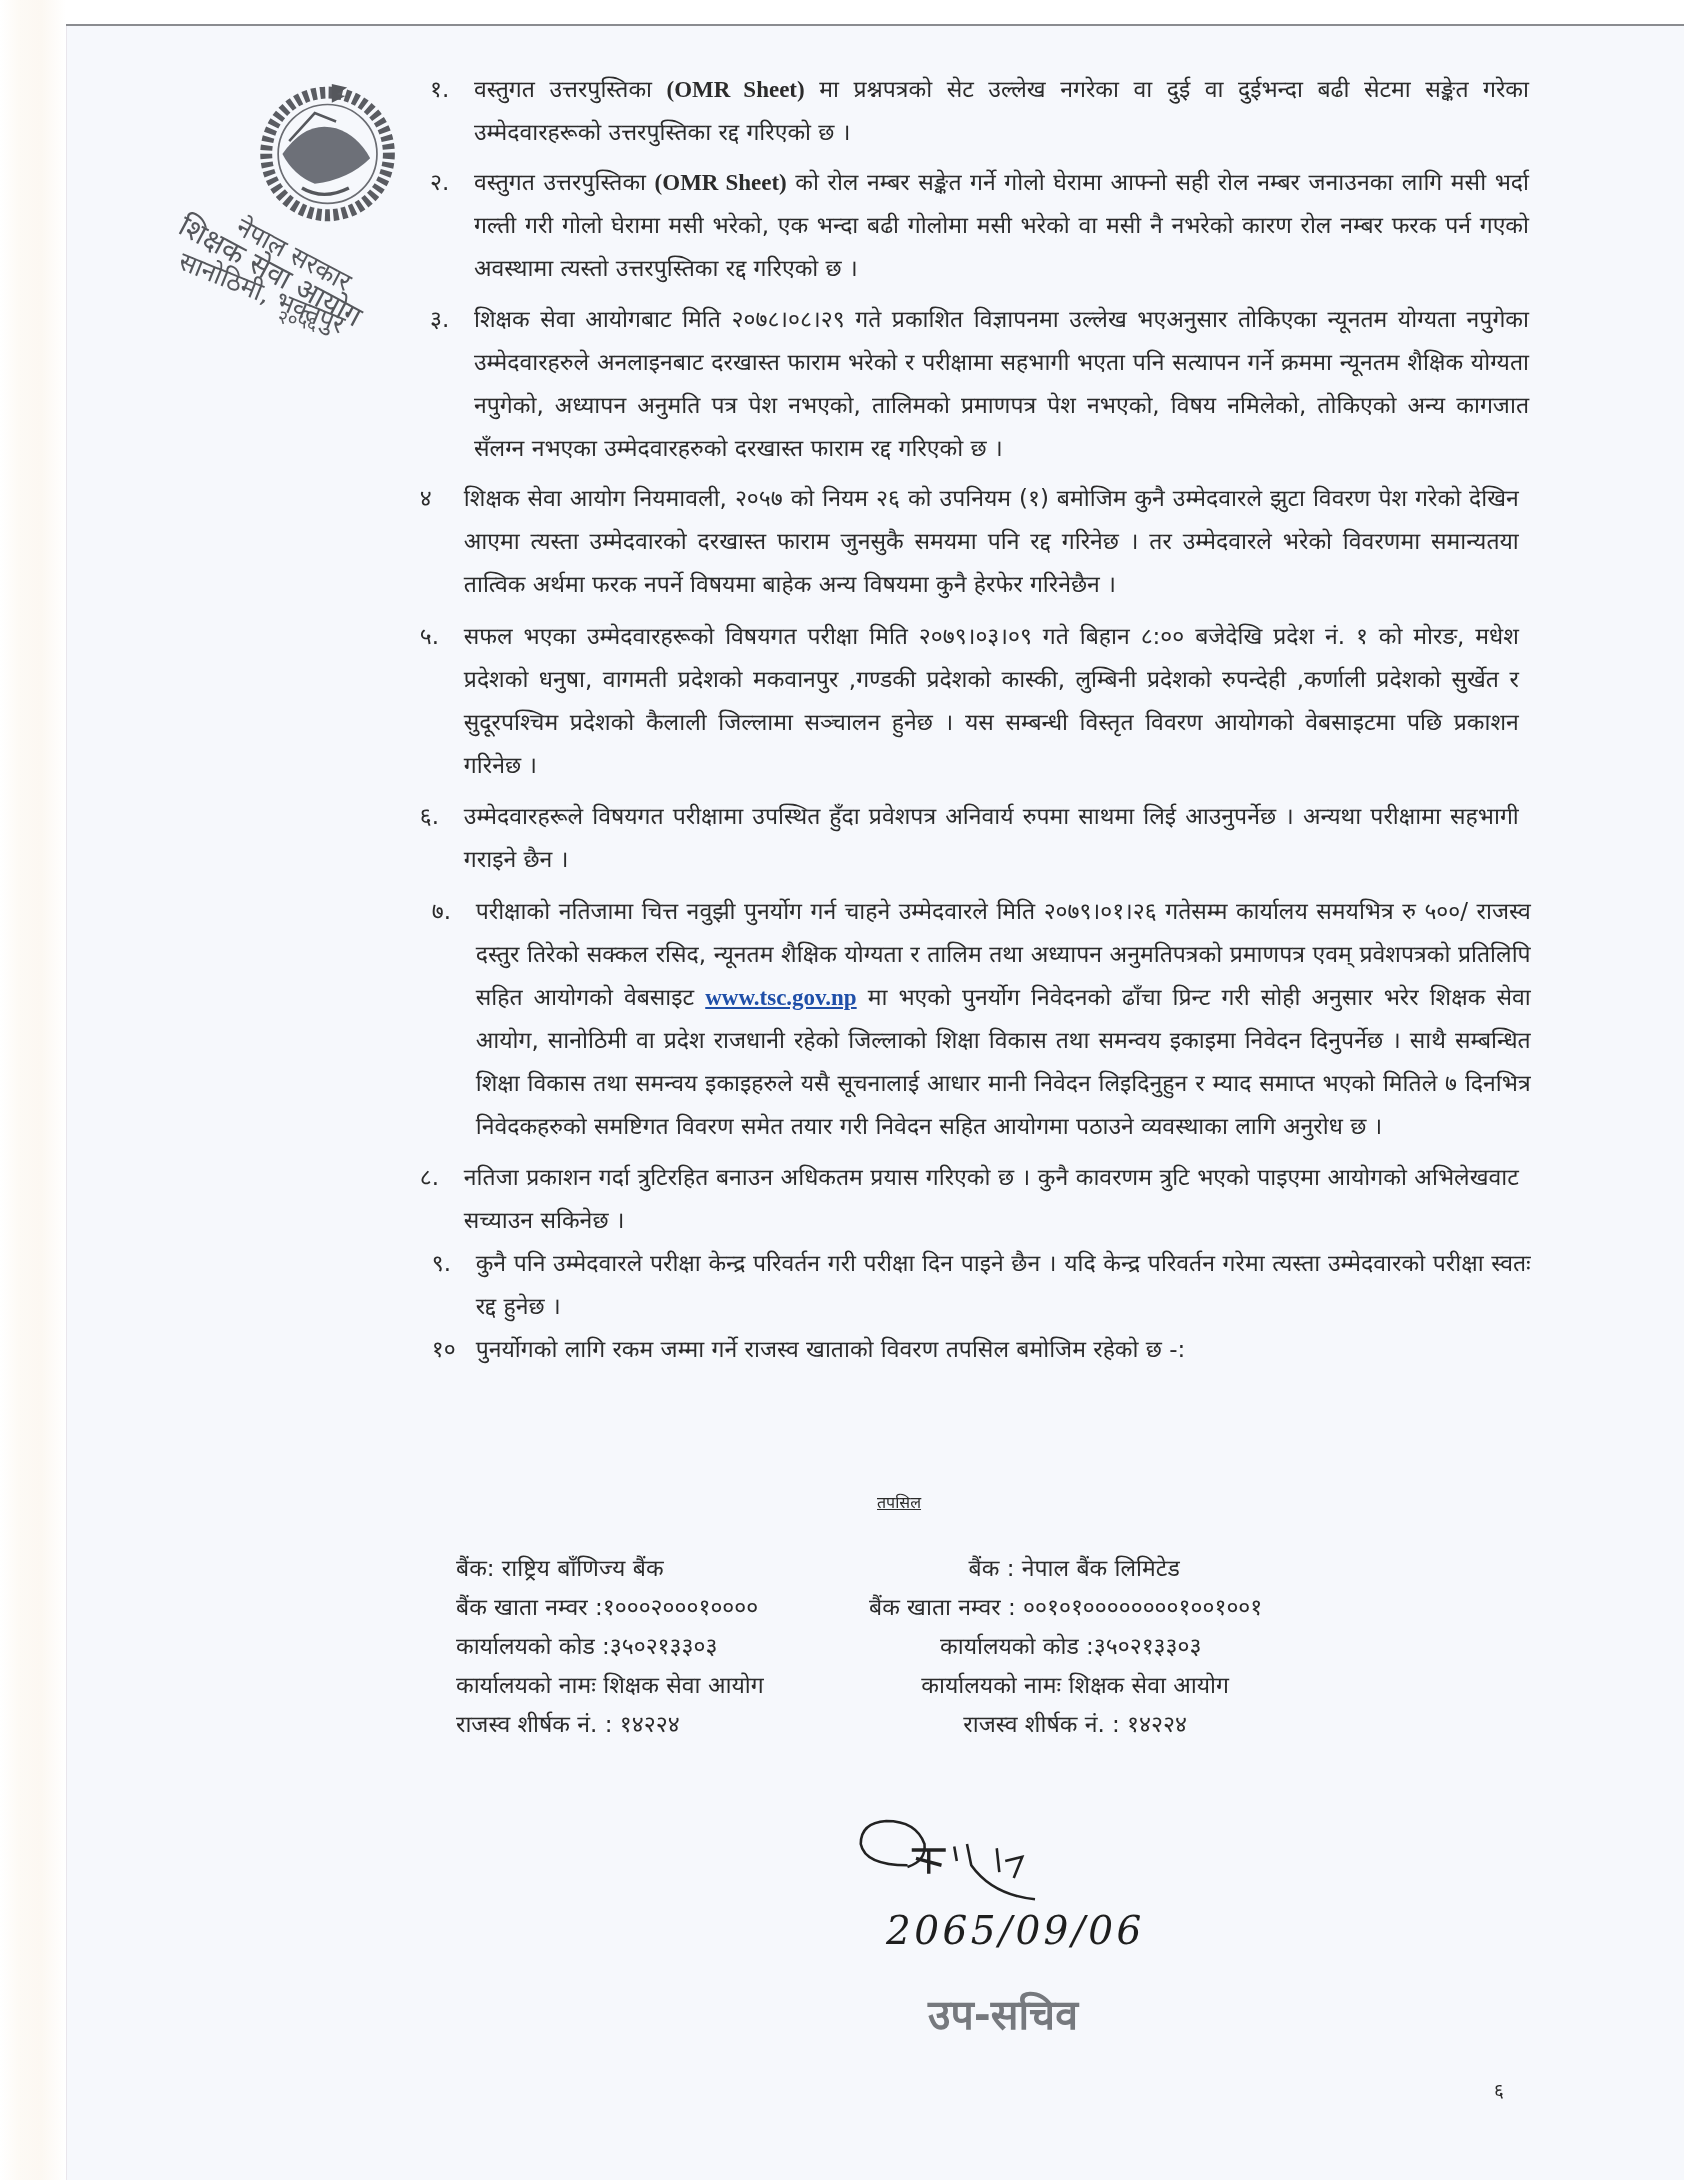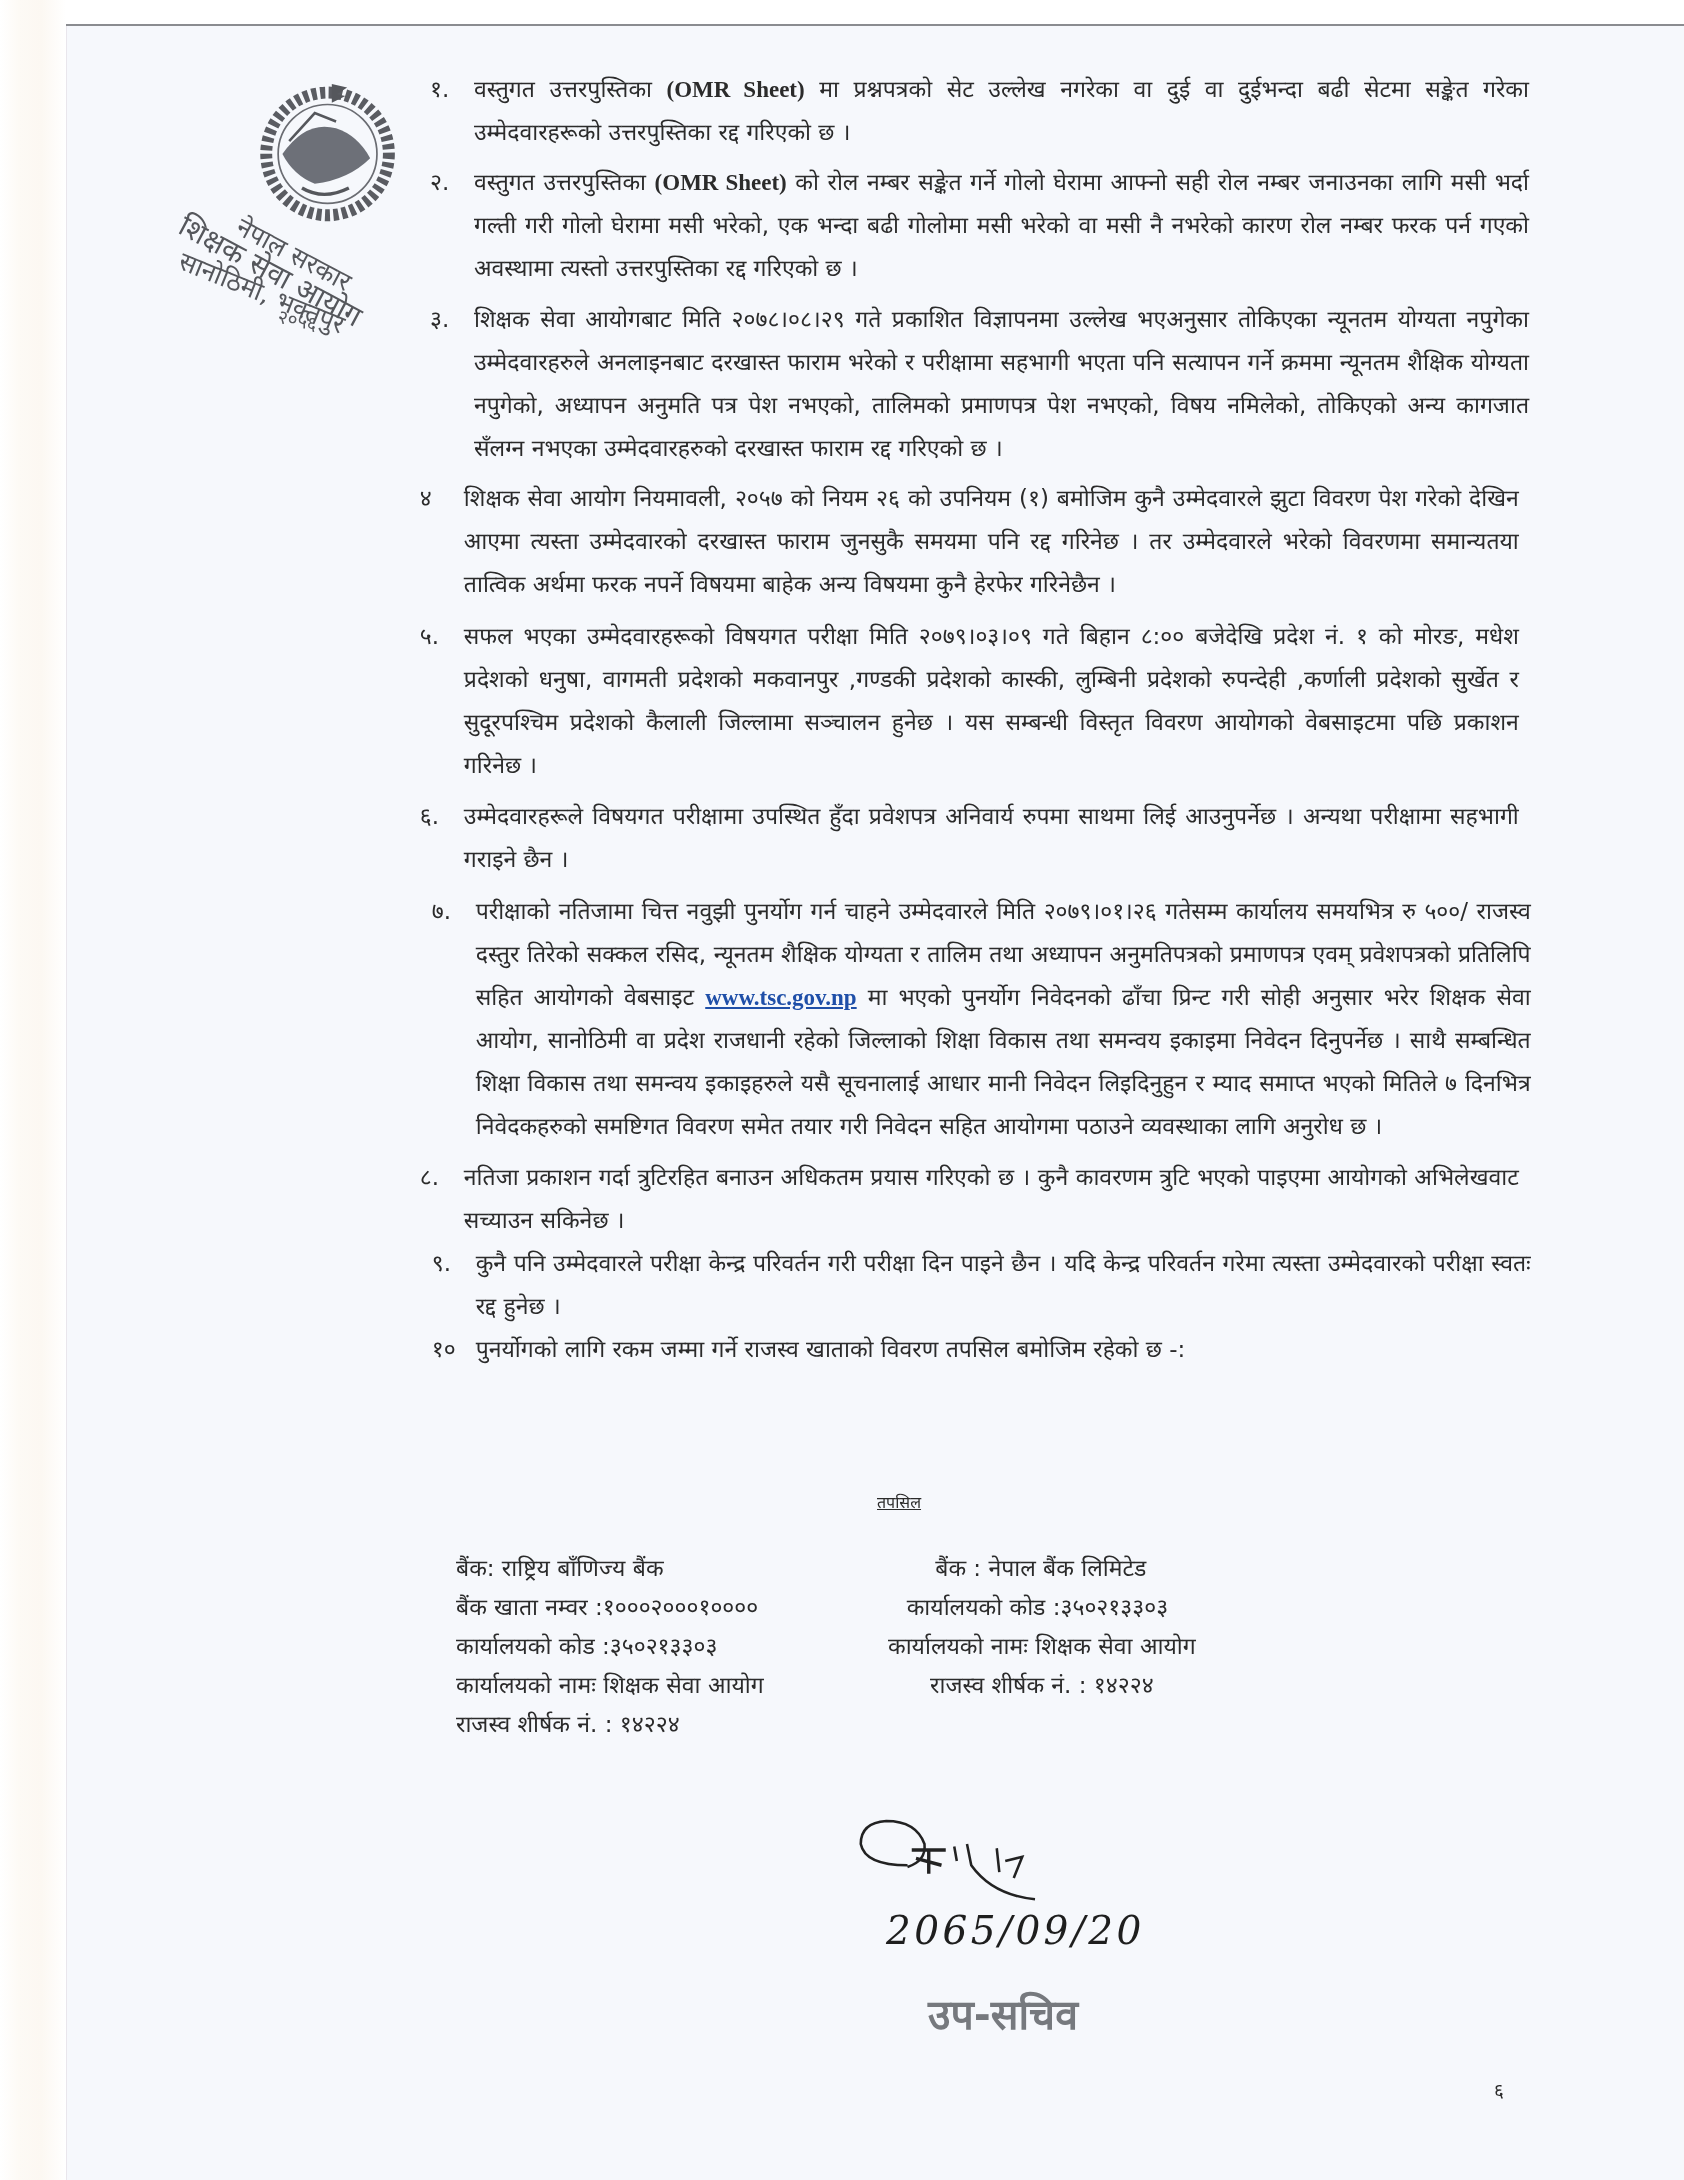--- a/index.html
+++ b/index.html
@@ -230,30 +230,31 @@
 <div class="bank-col bank-left">
   <div>बैंक: राष्ट्रिय बाँणिज्य बैंक</div>
   <div>बैंक खाता नम्वर :१०००२०००१००००</div>
   <div>कार्यालयको कोड :३५०२१३३०३</div>
   <div>कार्यालयको नामः शिक्षक सेवा आयोग</div>
   <div>राजस्व शीर्षक नं. : १४२२४</div>
 </div>
 
 <div class="bank-col bank-right">
   <div class="r0">बैंक : नेपाल बैंक लिमिटेड</div>
+  <div class="r1">बैंक खाता नम्वर : ००१०१००००००००१००१००१</div>
   <div class="r2">कार्यालयको कोड :३५०२१३३०३</div>
   <div class="r3">कार्यालयको नामः शिक्षक सेवा आयोग</div>
   <div class="r4">राजस्व शीर्षक नं. : १४२२४</div>
 </div>
 
 <div class="signature">
   <svg viewBox="0 0 260 110">
     <path d="M70 60 Q20 60 15 35 Q15 10 45 8 Q80 8 90 35 Q92 55 70 62" fill="none" stroke="#222" stroke-width="3"></path>
     <path d="M75 42 L115 42 M80 52 L110 60 M95 40 L95 70" fill="none" stroke="#222" stroke-width="4"></path>
     <path d="M125 38 L128 55 M140 35 L145 60 Q170 95 220 100" fill="none" stroke="#222" stroke-width="3"></path>
     <path d="M175 40 L178 68 M185 55 L205 50 L195 75" fill="none" stroke="#222" stroke-width="3"></path>
   </svg>
 </div>
-<div class="sig-date">2065/09/20</div>
+<div class="sig-date">2065/09/06</div>
 <div class="designation">उप-सचिव</div>
 
 <div class="page-number">६</div>
 
 
 </body></html>

